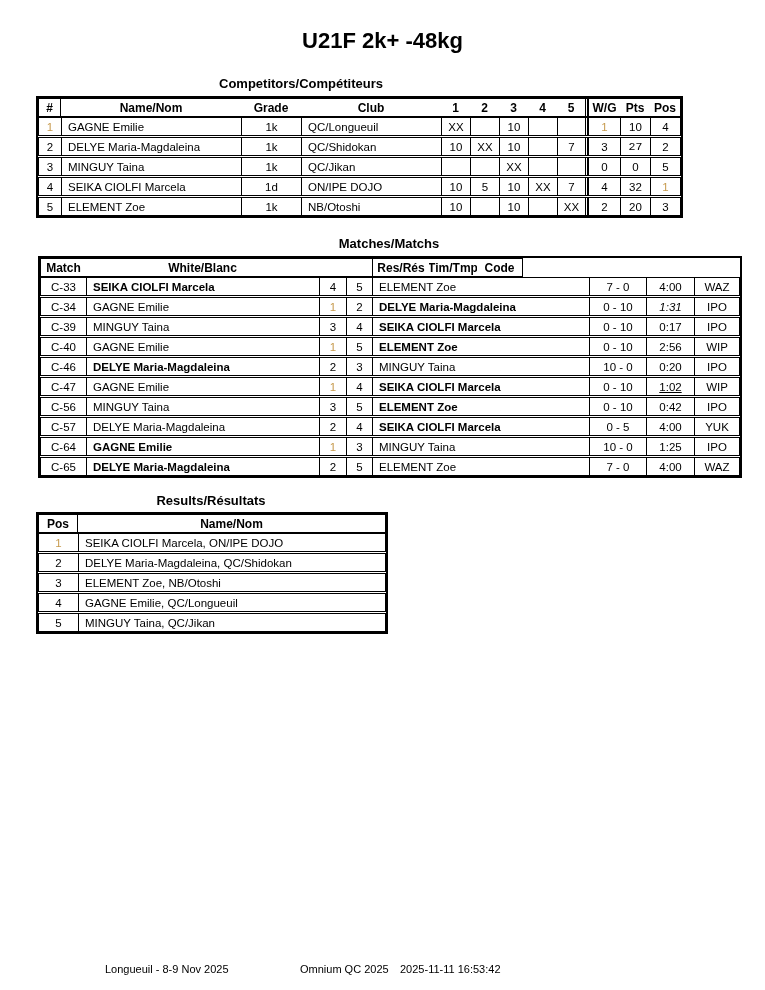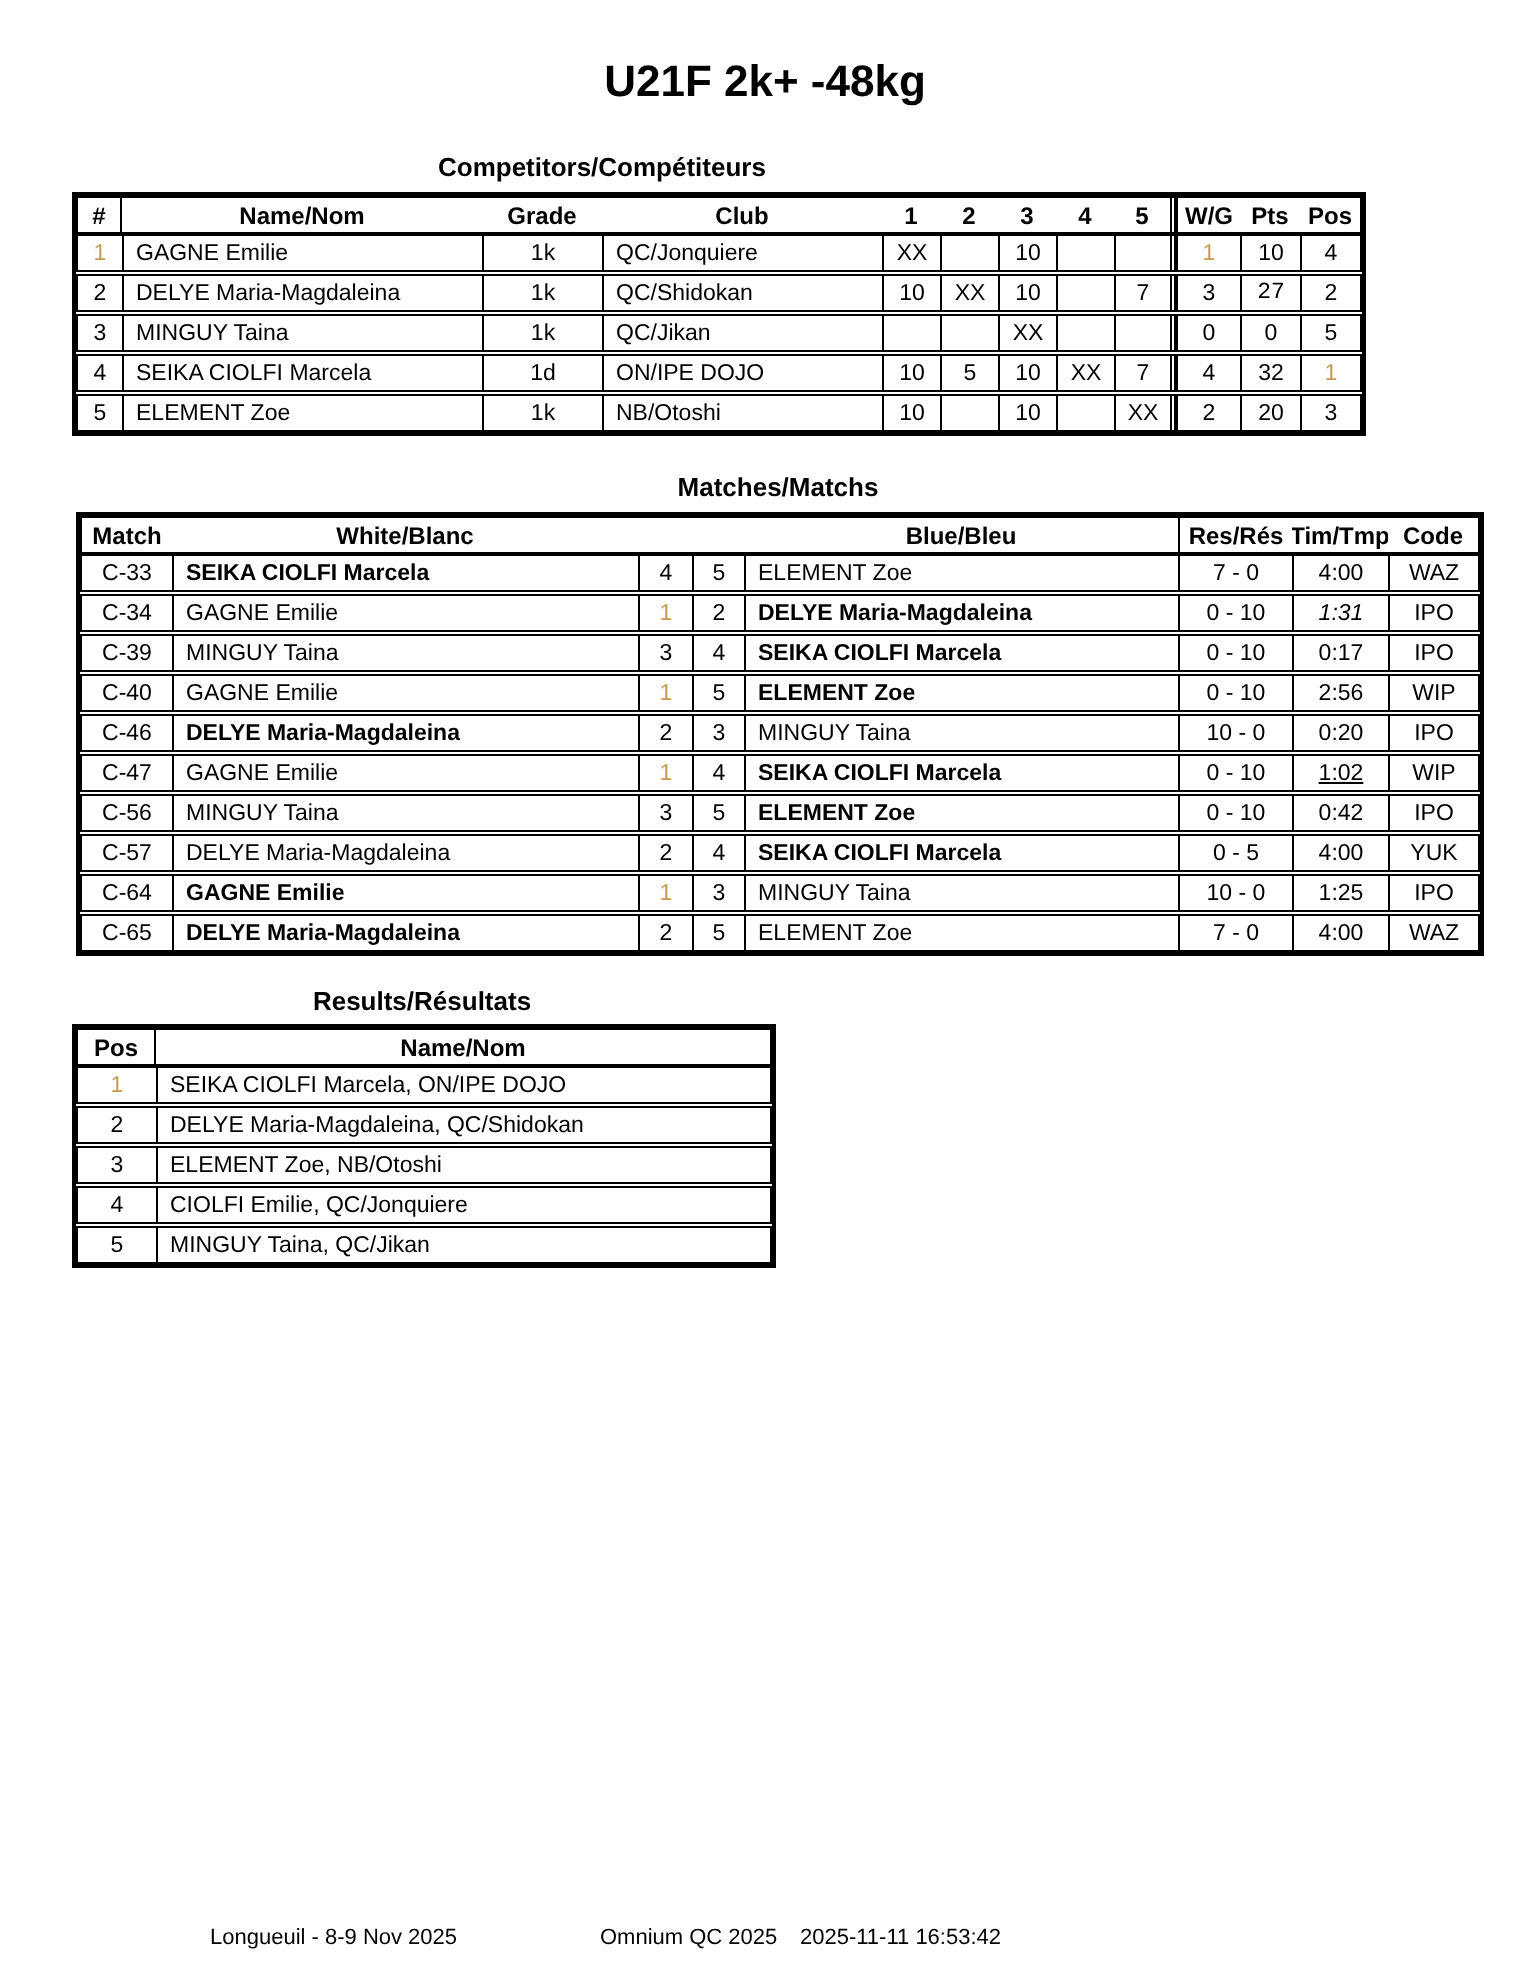--- a/index.html
+++ b/index.html
@@ -56,21 +56,21 @@
       <div class="c hd nb br" style="width:29px">5</div>
       <div class="c hd divider" style="width:33px">W/G</div>
       <div class="c hd nb" style="width:30px">Pts</div>
       <div class="c hd nb" style="width:30px">Pos</div>
     </div>
     <div id="competitors-body">
         <div class="trow">
           <div class="c tan" style="width: 22px;">1</div>
           <div class="c left" style="width: 180px;">GAGNE Emilie</div>
           <div class="c" style="width: 60px;">1k</div>
-          <div class="c left" style="width: 140px;">QC/Jonquiere</div>
+          <div class="c left" style="width: 140px;">QC/Longueuil</div>
           <div class="c" style="width: 29px;">XX</div>
           <div class="c" style="width: 29px;"></div>
           <div class="c" style="width: 29px;">10</div>
           <div class="c" style="width: 29px;"></div>
           <div class="c br" style="width: 29px;"></div>
           <div class="c divider tan" style="width: 33px;">1</div>
           <div class="c" style="width: 30px;">10</div>
           <div class="c" style="width: 30px;">4</div>
         </div>
         <div class="trow">
@@ -131,21 +131,20 @@
         </div>
       </div>
   </div>
 
   <div class="sec-heading centered" style="top:236px;left:38px;width:702px;">Matches/Matchs</div>
 
   <div class="tbl" style="top:256px;left:38px;">
     <div class="trow">
       <div class="c hd" style="width:45px">Match</div>
       <div class="c hd nb" style="width:286px;padding-right:53px">White/Blanc</div>
-      <div class="c hd nb" style="width:217px">Blue/Bleu</div>
       <div class="c hd" style="width:57px">Res/Rés</div>
       <div class="c hd nb" style="width:48px">Tim/Tmp</div>
       <div class="c hd nb" style="width:45px">Code</div>
     </div>
     <div id="matches-body">
         <div class="trow">
           <div class="c" style="width: 45px;">C-33</div>
           <div class="c left bold" style="width: 233px;">SEIKA CIOLFI Marcela</div>
           <div class="c" style="width: 27px;">4</div>
           <div class="c" style="width: 26px;">5</div>
@@ -262,21 +261,21 @@
         <div class="trow">
           <div class="c" style="width: 39px;">2</div>
           <div class="c left" style="width: 307px;">DELYE Maria-Magdaleina, QC/Shidokan</div>
         </div>
         <div class="trow">
           <div class="c" style="width: 39px;">3</div>
           <div class="c left" style="width: 307px;">ELEMENT Zoe, NB/Otoshi</div>
         </div>
         <div class="trow">
           <div class="c" style="width: 39px;">4</div>
-          <div class="c left" style="width: 307px;">CIOLFI Emilie, QC/Jonquiere</div>
+          <div class="c left" style="width: 307px;">GAGNE Emilie, QC/Longueuil</div>
         </div>
         <div class="trow">
           <div class="c" style="width: 39px;">5</div>
           <div class="c left" style="width: 307px;">MINGUY Taina, QC/Jikan</div>
         </div>
       </div>
   </div>
 
   <div class="footer-item" style="top:963px;left:105px;">Longueuil - 8-9 Nov 2025</div>
   <div class="footer-item" style="top:963px;left:300px;">Omnium QC 2025</div>

